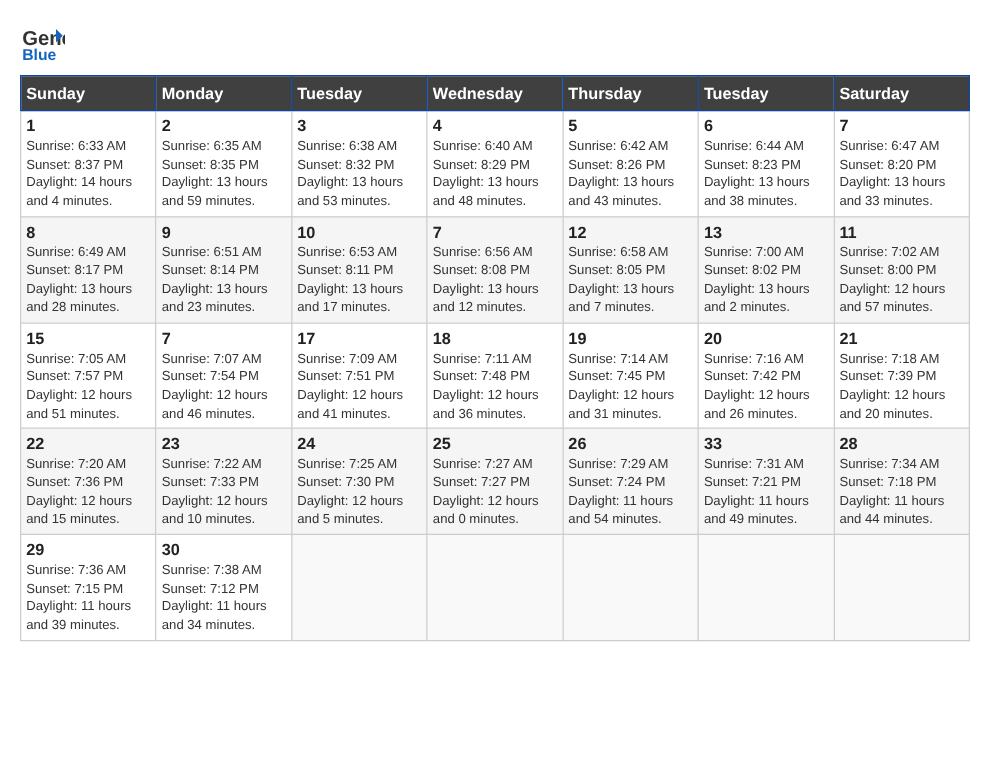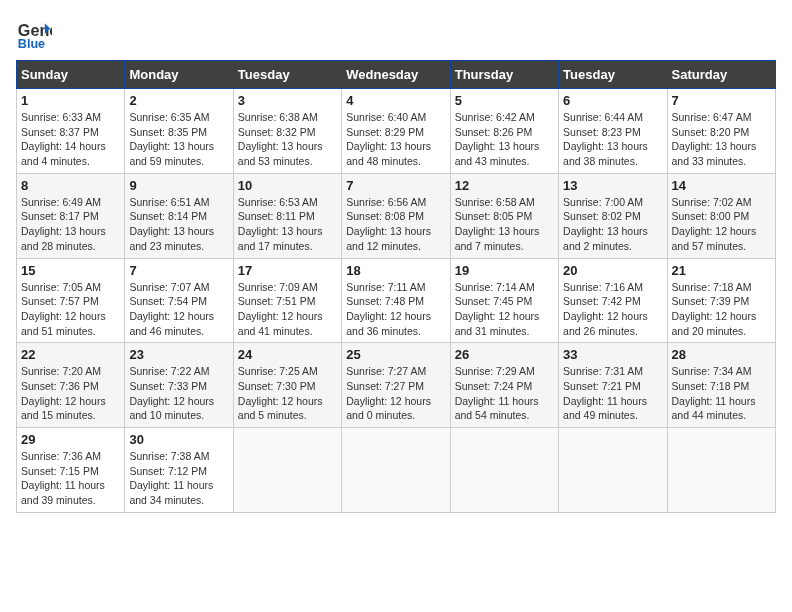--- a/index.html
+++ b/index.html
@@ -161,21 +161,21 @@
         </td>
         <td>
           <span class="day-num">12</span>
           <div class="day-info">Sunrise: 6:58 AM<br>Sunset: 8:05 PM<br>Daylight: 13 hours<br>and 7 minutes.</div>
         </td>
         <td>
           <span class="day-num">13</span>
           <div class="day-info">Sunrise: 7:00 AM<br>Sunset: 8:02 PM<br>Daylight: 13 hours<br>and 2 minutes.</div>
         </td>
         <td>
-          <span class="day-num">14</span>
+          <span class="day-num">11</span>
           <div class="day-info">Sunrise: 7:02 AM<br>Sunset: 8:00 PM<br>Daylight: 12 hours<br>and 57 minutes.</div>
         </td>
       </tr>
       <tr>
         <td>
           <span class="day-num">15</span>
           <div class="day-info">Sunrise: 7:05 AM<br>Sunset: 7:57 PM<br>Daylight: 12 hours<br>and 51 minutes.</div>
         </td>
         <td>
           <span class="day-num">7</span>

